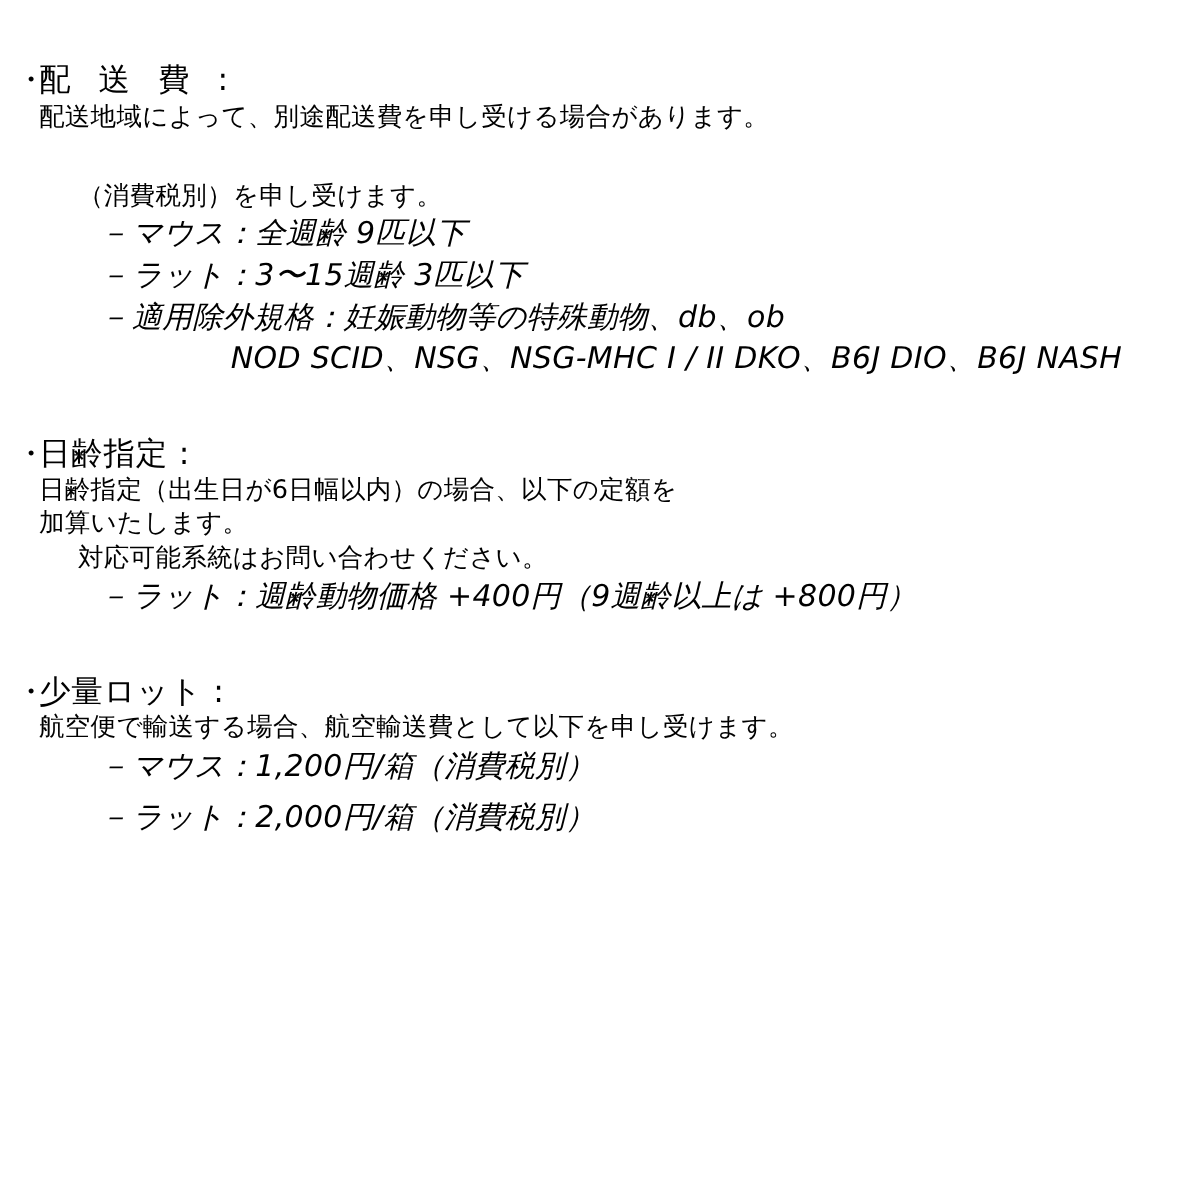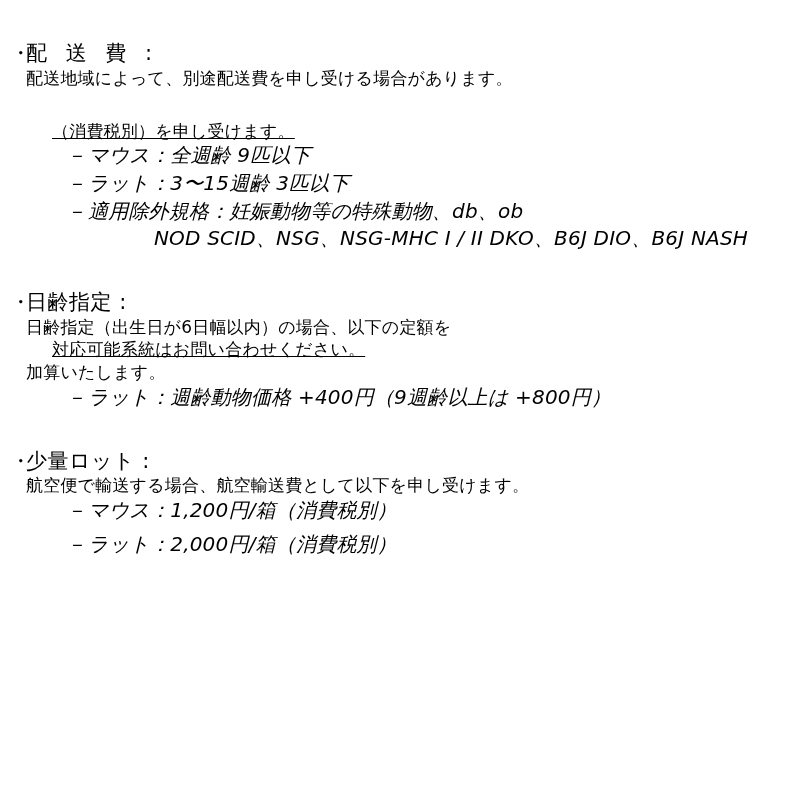--- a/index.html
+++ b/index.html
@@ -39,21 +39,20 @@
   }
   .body-line {
     font-size: 17px;
     line-height: 1.34;
     letter-spacing: 0.2px;
     padding-left: 16px;
     white-space: nowrap;
   }
   .body-line.indent1 {
     padding-left: 42px;
-    text-decoration: underline;
   }
   .sub-line {
     font-size: 20px;
     line-height: 1.38;
     letter-spacing: 0.2px;
     padding-left: 56px;
     white-space: nowrap;
     font-style: italic;
   }
   .sub-line.deep {
@@ -96,22 +95,22 @@
     <div class="sub-line deep">NOD SCID、NSG、NSG-MHC I / II DKO、B6J DIO、B6J NASH</div>
   </div>
 
   <div class="gap-large"></div>
 
   <div class="section">
     <div class="bullet-line">
       <span class="dot">・</span><span>日齢指定 :</span>
     </div>
     <div class="body-line">日齢指定（出生日が6日幅以内）の場合、以下の定額を</div>
+    <div class="body-line">加算いたします。</div>
     <div class="body-line indent1">対応可能系統はお問い合わせください。</div>
-    <div class="body-line">加算いたします。</div>
     <div class="sub-line">
       <span class="dash">－</span><span>ラット：週齢動物価格 +400円（9週齢以上は +800円）</span>
     </div>
   </div>
 
   <div class="gap-large"></div>
 
   <div class="section">
     <div class="bullet-line">
       <span class="dot">・</span><span>少量ロット :</span>

